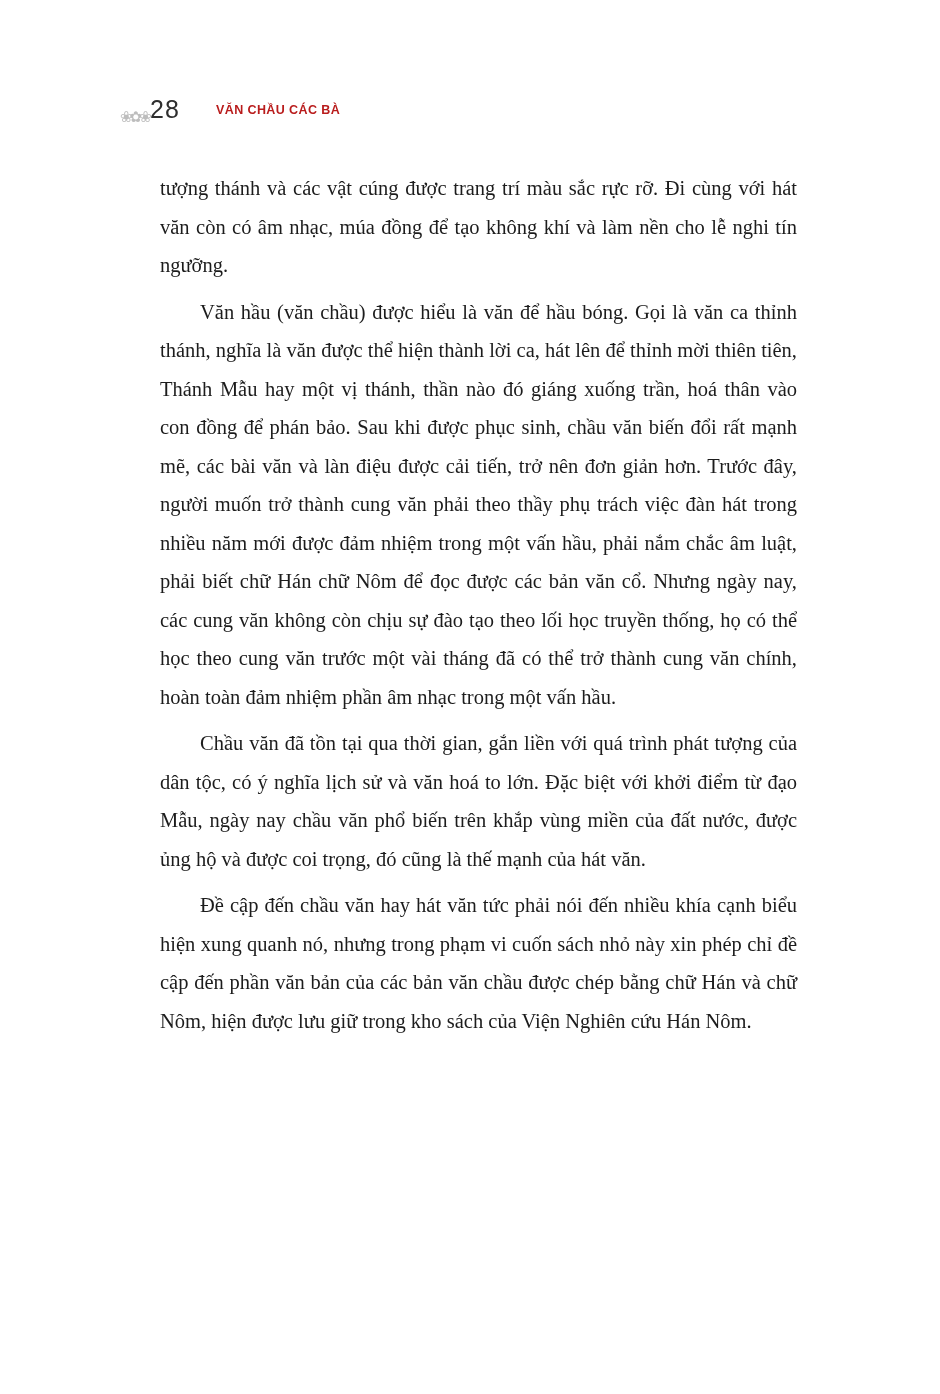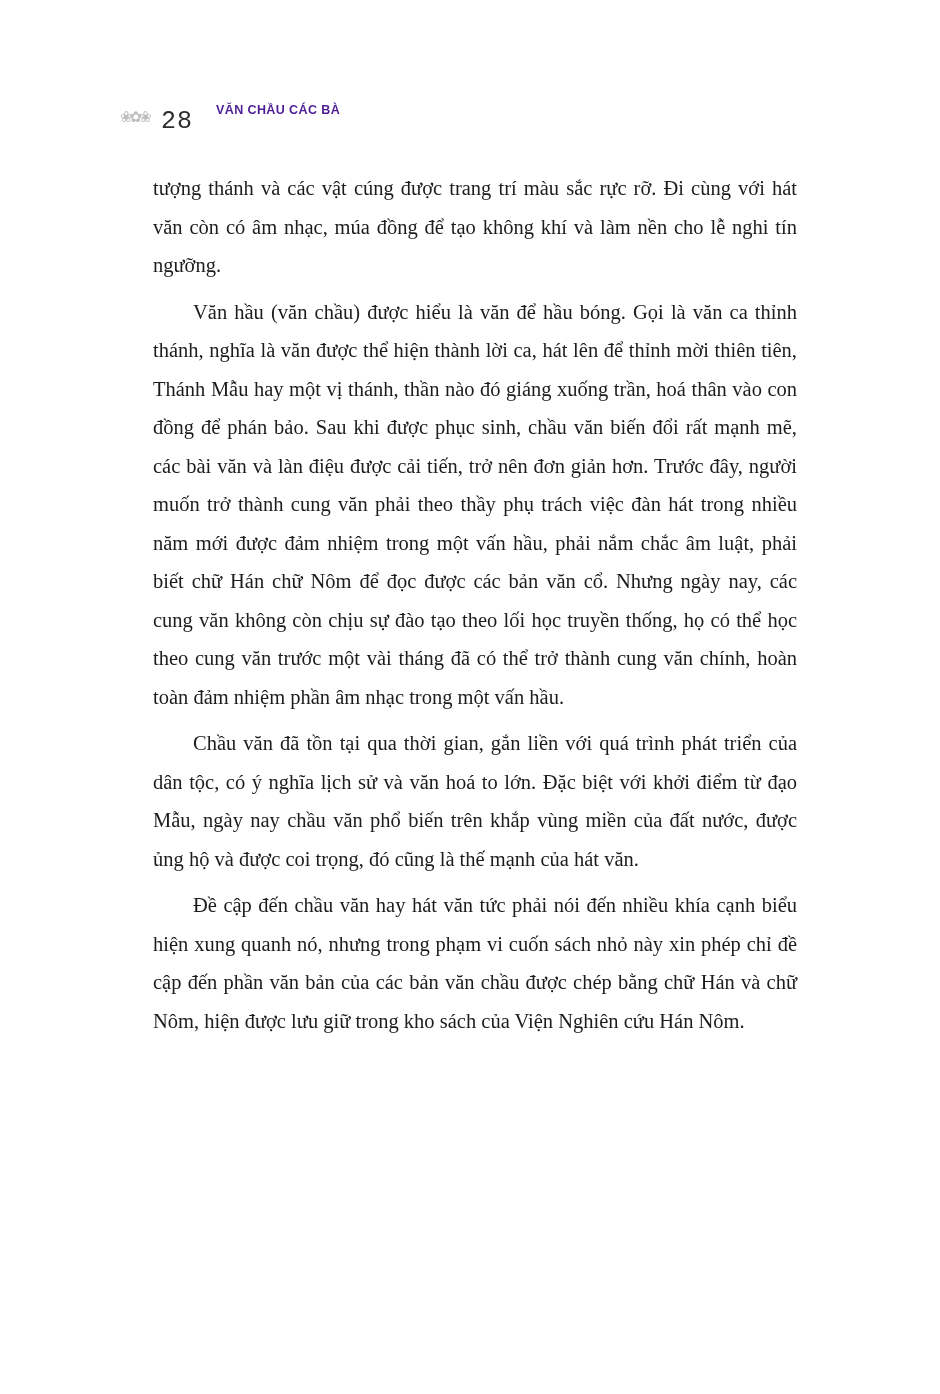--- a/index.html
+++ b/index.html
@@ -21,68 +21,67 @@
     left: 120px;
     top: 108px;
     color: #bdbdbd;
     font-family: "DejaVu Sans", sans-serif;
     font-size: 15px;
     letter-spacing: -3px;
     user-select: none;
   }
   .page-number {
     position: absolute;
-    left: 161px;
+    left: 150px;
     top: 95px;
-    font-family: Liberation Mono, monospace;
+    font-family: Liberation Sans, sans-serif;
     font-size: 25px;
     letter-spacing: 1px;
     color: #2e2e2e;
-    margin-top: 12px;
   }
   .running-title {
     position: absolute;
     left: 216px;
     top: 103px;
     font-family: "Liberation Sans", sans-serif;
     font-weight: bold;
     font-size: 12.5px;
     letter-spacing: 0.4px;
-    color: #4c1d95;
+    color: #b91c1c;
     white-space: nowrap;
   }
   .body-text {
     position: absolute;
     top: 169px;
     left: 145px;
     width: 652px;
     font-size: 20.5px;
     line-height: 38.5px;
     text-align: justify;
     text-justify: inter-word;
   }
   .body-text p {
-    margin: 0 0 8px 8px;
+    margin: 0 0 8px 15px;
   }
   .body-text p.indent {
     text-indent: 40px;
     font-family: Liberation Serif, serif;
   }
 </style>
 </head>
 <body>
 
 <div class="page">
 
   <span class="page-ornament">❀✿❀</span>
 
   <span class="page-number">28</span>
 
   <span class="running-title">VĂN CHẦU CÁC BÀ</span>
 
   <div class="body-text">
       <p>tượng thánh và các vật cúng được trang trí màu sắc rực rỡ. Đi cùng với hát văn còn có âm nhạc, múa đồng để tạo không khí và làm nền cho lễ nghi tín ngưỡng.</p>
       <p class="indent">Văn hầu (văn chầu) được hiểu là văn để hầu bóng. Gọi là văn ca thỉnh thánh, nghĩa là văn được thể hiện thành lời ca, hát lên để thỉnh mời thiên tiên, Thánh Mẫu hay một vị thánh, thần nào đó giáng xuống trần, hoá thân vào con đồng để phán bảo. Sau khi được phục sinh, chầu văn biến đổi rất mạnh mẽ, các bài văn và làn điệu được cải tiến, trở nên đơn giản hơn. Trước đây, người muốn trở thành cung văn phải theo thầy phụ trách việc đàn hát trong nhiều năm mới được đảm nhiệm trong một vấn hầu, phải nắm chắc âm luật, phải biết chữ Hán chữ Nôm để đọc được các bản văn cổ. Nhưng ngày nay, các cung văn không còn chịu sự đào tạo theo lối học truyền thống, họ có thể học theo cung văn trước một vài tháng đã có thể trở thành cung văn chính, hoàn toàn đảm nhiệm phần âm nhạc trong một vấn hầu.</p>
-      <p class="indent">Chầu văn đã tồn tại qua thời gian, gắn liền với quá trình phát triển của dân tộc, có ý nghĩa lịch sử và văn hoá to lớn. Đặc biệt với khởi điểm từ đạo Mẫu, ngày nay chầu văn phổ biến trên khắp vùng miền của đất nước, được ủng hộ và được coi trọng, đó cũng là thế mạnh của hát văn.</p>
+      <p class="indent">Chầu văn đã tồn tại qua thời gian, gắn liền với quá trình phát tượng của dân tộc, có ý nghĩa lịch sử và văn hoá to lớn. Đặc biệt với khởi điểm từ đạo Mẫu, ngày nay chầu văn phổ biến trên khắp vùng miền của đất nước, được ủng hộ và được coi trọng, đó cũng là thế mạnh của hát văn.</p>
       <p class="indent">Đề cập đến chầu văn hay hát văn tức phải nói đến nhiều khía cạnh biểu hiện xung quanh nó, nhưng trong phạm vi cuốn sách nhỏ này xin phép chỉ đề cập đến phần văn bản của các bản văn chầu được chép bằng chữ Hán và chữ Nôm, hiện được lưu giữ trong kho sách của Viện Nghiên cứu Hán Nôm.</p>
     </div>
 
 </div>
 
 </body></html>

